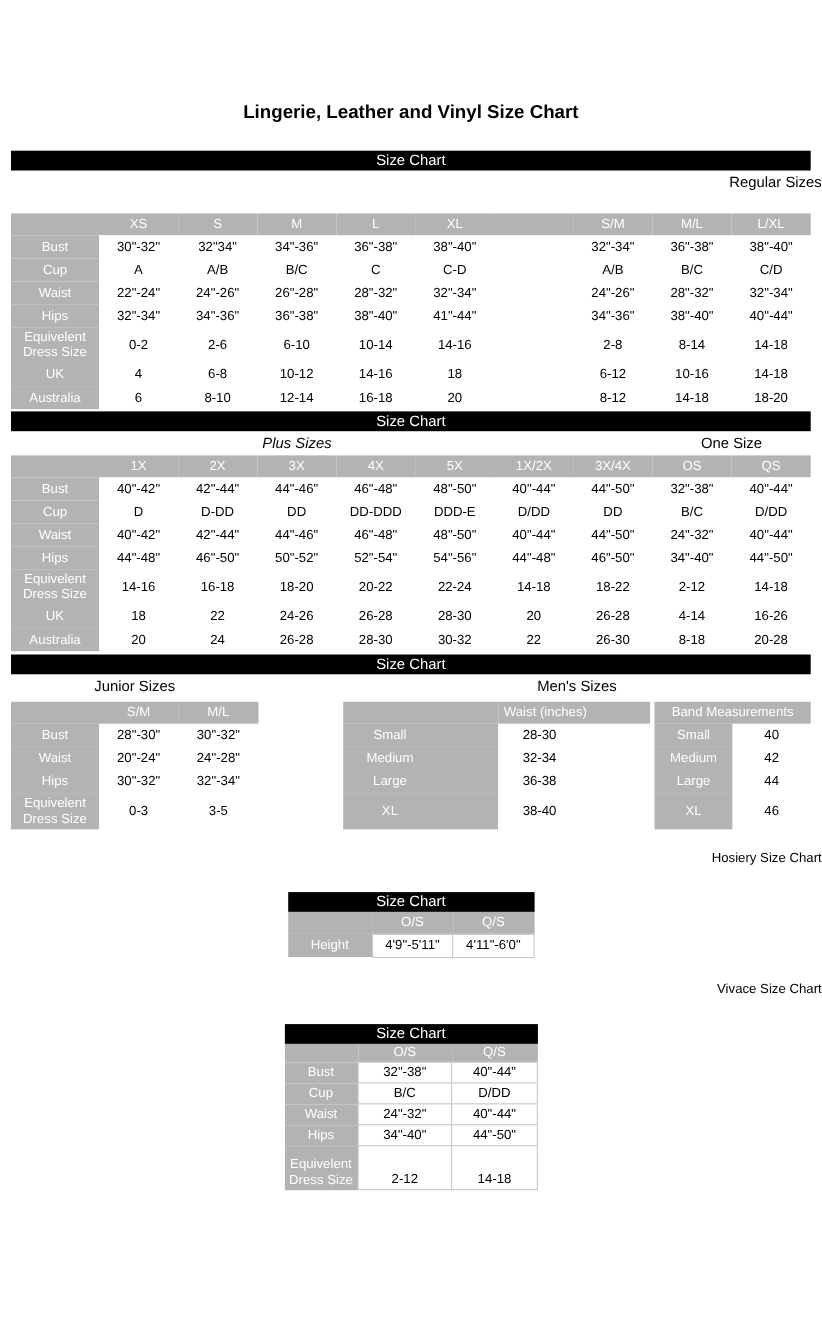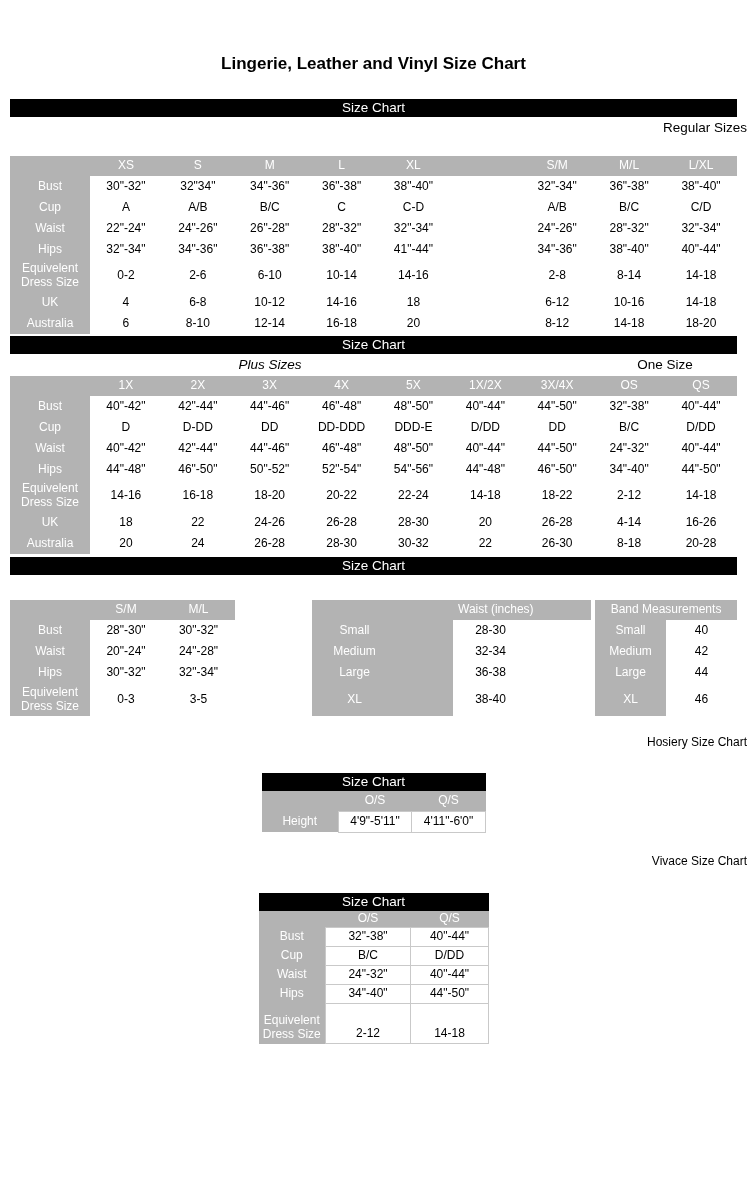--- a/index.html
+++ b/index.html
@@ -2,21 +2,21 @@
 <html><head>
 <meta charset="utf-8">
 <style>
   * { box-sizing: border-box; }
   html, body { margin: 0; padding: 0; }
   body {
     width: 747px; height: 1200px; overflow: hidden;
     background: #ffffff; color: #000000;
     font-family: "Liberation Sans", sans-serif;
   }
-  h1.page-title { margin: 0; padding-top: 54px; font-size: 17px; line-height: 20px; font-weight: bold; text-align: center; }
+  h1.page-title { margin: 0; padding-top: 92px; font-size: 17px; line-height: 20px; font-weight: bold; text-align: center; }
   h2.section-title { font-size: 12px; line-height: 20px; font-weight: normal; text-align: right; }
   h2.hosiery-title { margin: 16px 0 0 0; }
   h2.vivace-title { margin: 18px 0 0 0; }
 
   .banner {
     margin: 0 10px; height: 18px; line-height: 18px;
     background: #000000; color: #ffffff;
     font-size: 13.5px; text-align: center;
   }
   .banner-1 { margin-top: 25px; }
@@ -309,20 +309,22 @@
         <td class="data">22</td>
         <td class="data">26-30</td>
         <td class="data">8-18</td>
         <td class="data">20-28</td>
       </tr>
     </tbody>
   </table>
 
 <div class="banner banner-3">Size Chart</div>
 <div class="subrow">
+  <span class="pos-junior">Junior Sizes</span>
+  <span class="pos-mens">Men's Sizes</span>
 </div>
 
 <div class="trio-row">
   <table class="junior">
     <colgroup>
         <col style="width:80px">
         <col style="width:72px">
         <col style="width:73px">
       </colgroup>
   <thead>

